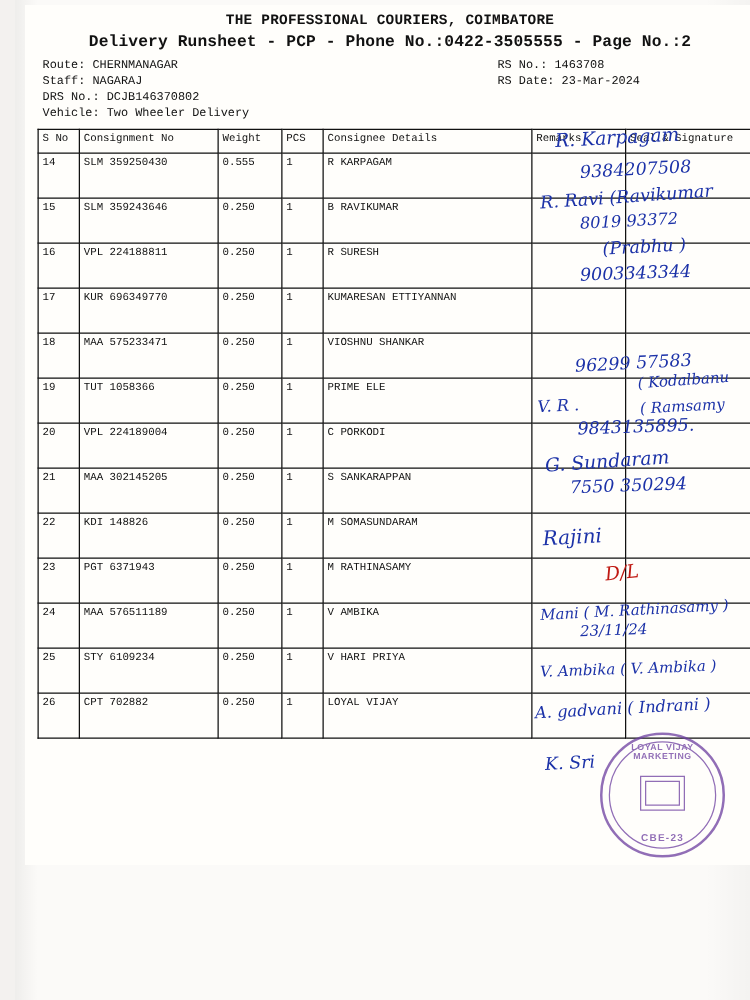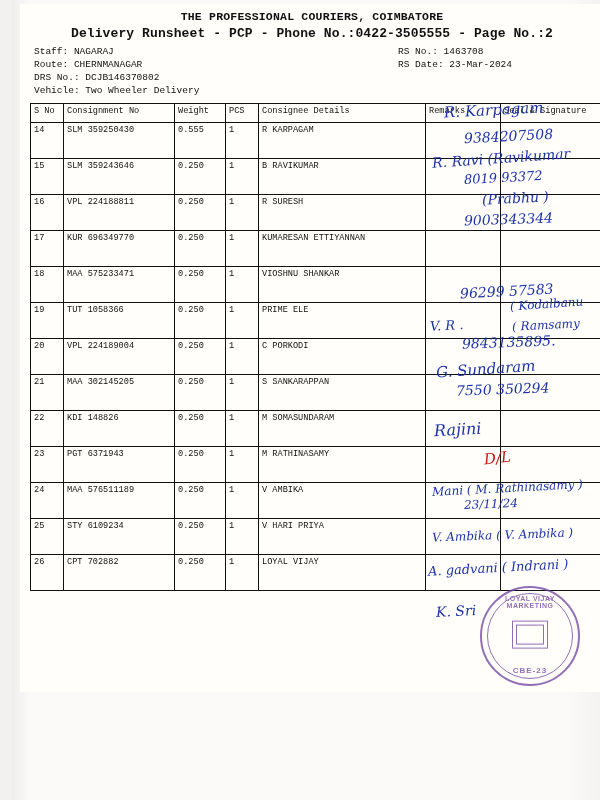--- a/index.html
+++ b/index.html
@@ -114,22 +114,22 @@
 <div class="page">
   <div class="sheet">
 
     <div class="hdr">
       <div class="h1">THE PROFESSIONAL COURIERS, COIMBATORE</div>
       <div class="h2">Delivery Runsheet - PCP - Phone No.:0422-3505555 - Page No.:2</div>
     </div>
 
     <div class="metawrap">
       <div class="meta-left">
+        <div>Route: CHERNMANAGAR</div>
         <div>Staff: NAGARAJ</div>
-        <div>Route: CHERNMANAGAR</div>
         <div>DRS No.: DCJB146370802</div>
         <div>Vehicle: Two Wheeler Delivery</div>
       </div>
       <div class="meta-right">
         <div>RS No.: 1463708</div>
         <div>RS Date: 23-Mar-2024</div>
       </div>
     </div>
 
     <table class="runsheet">

